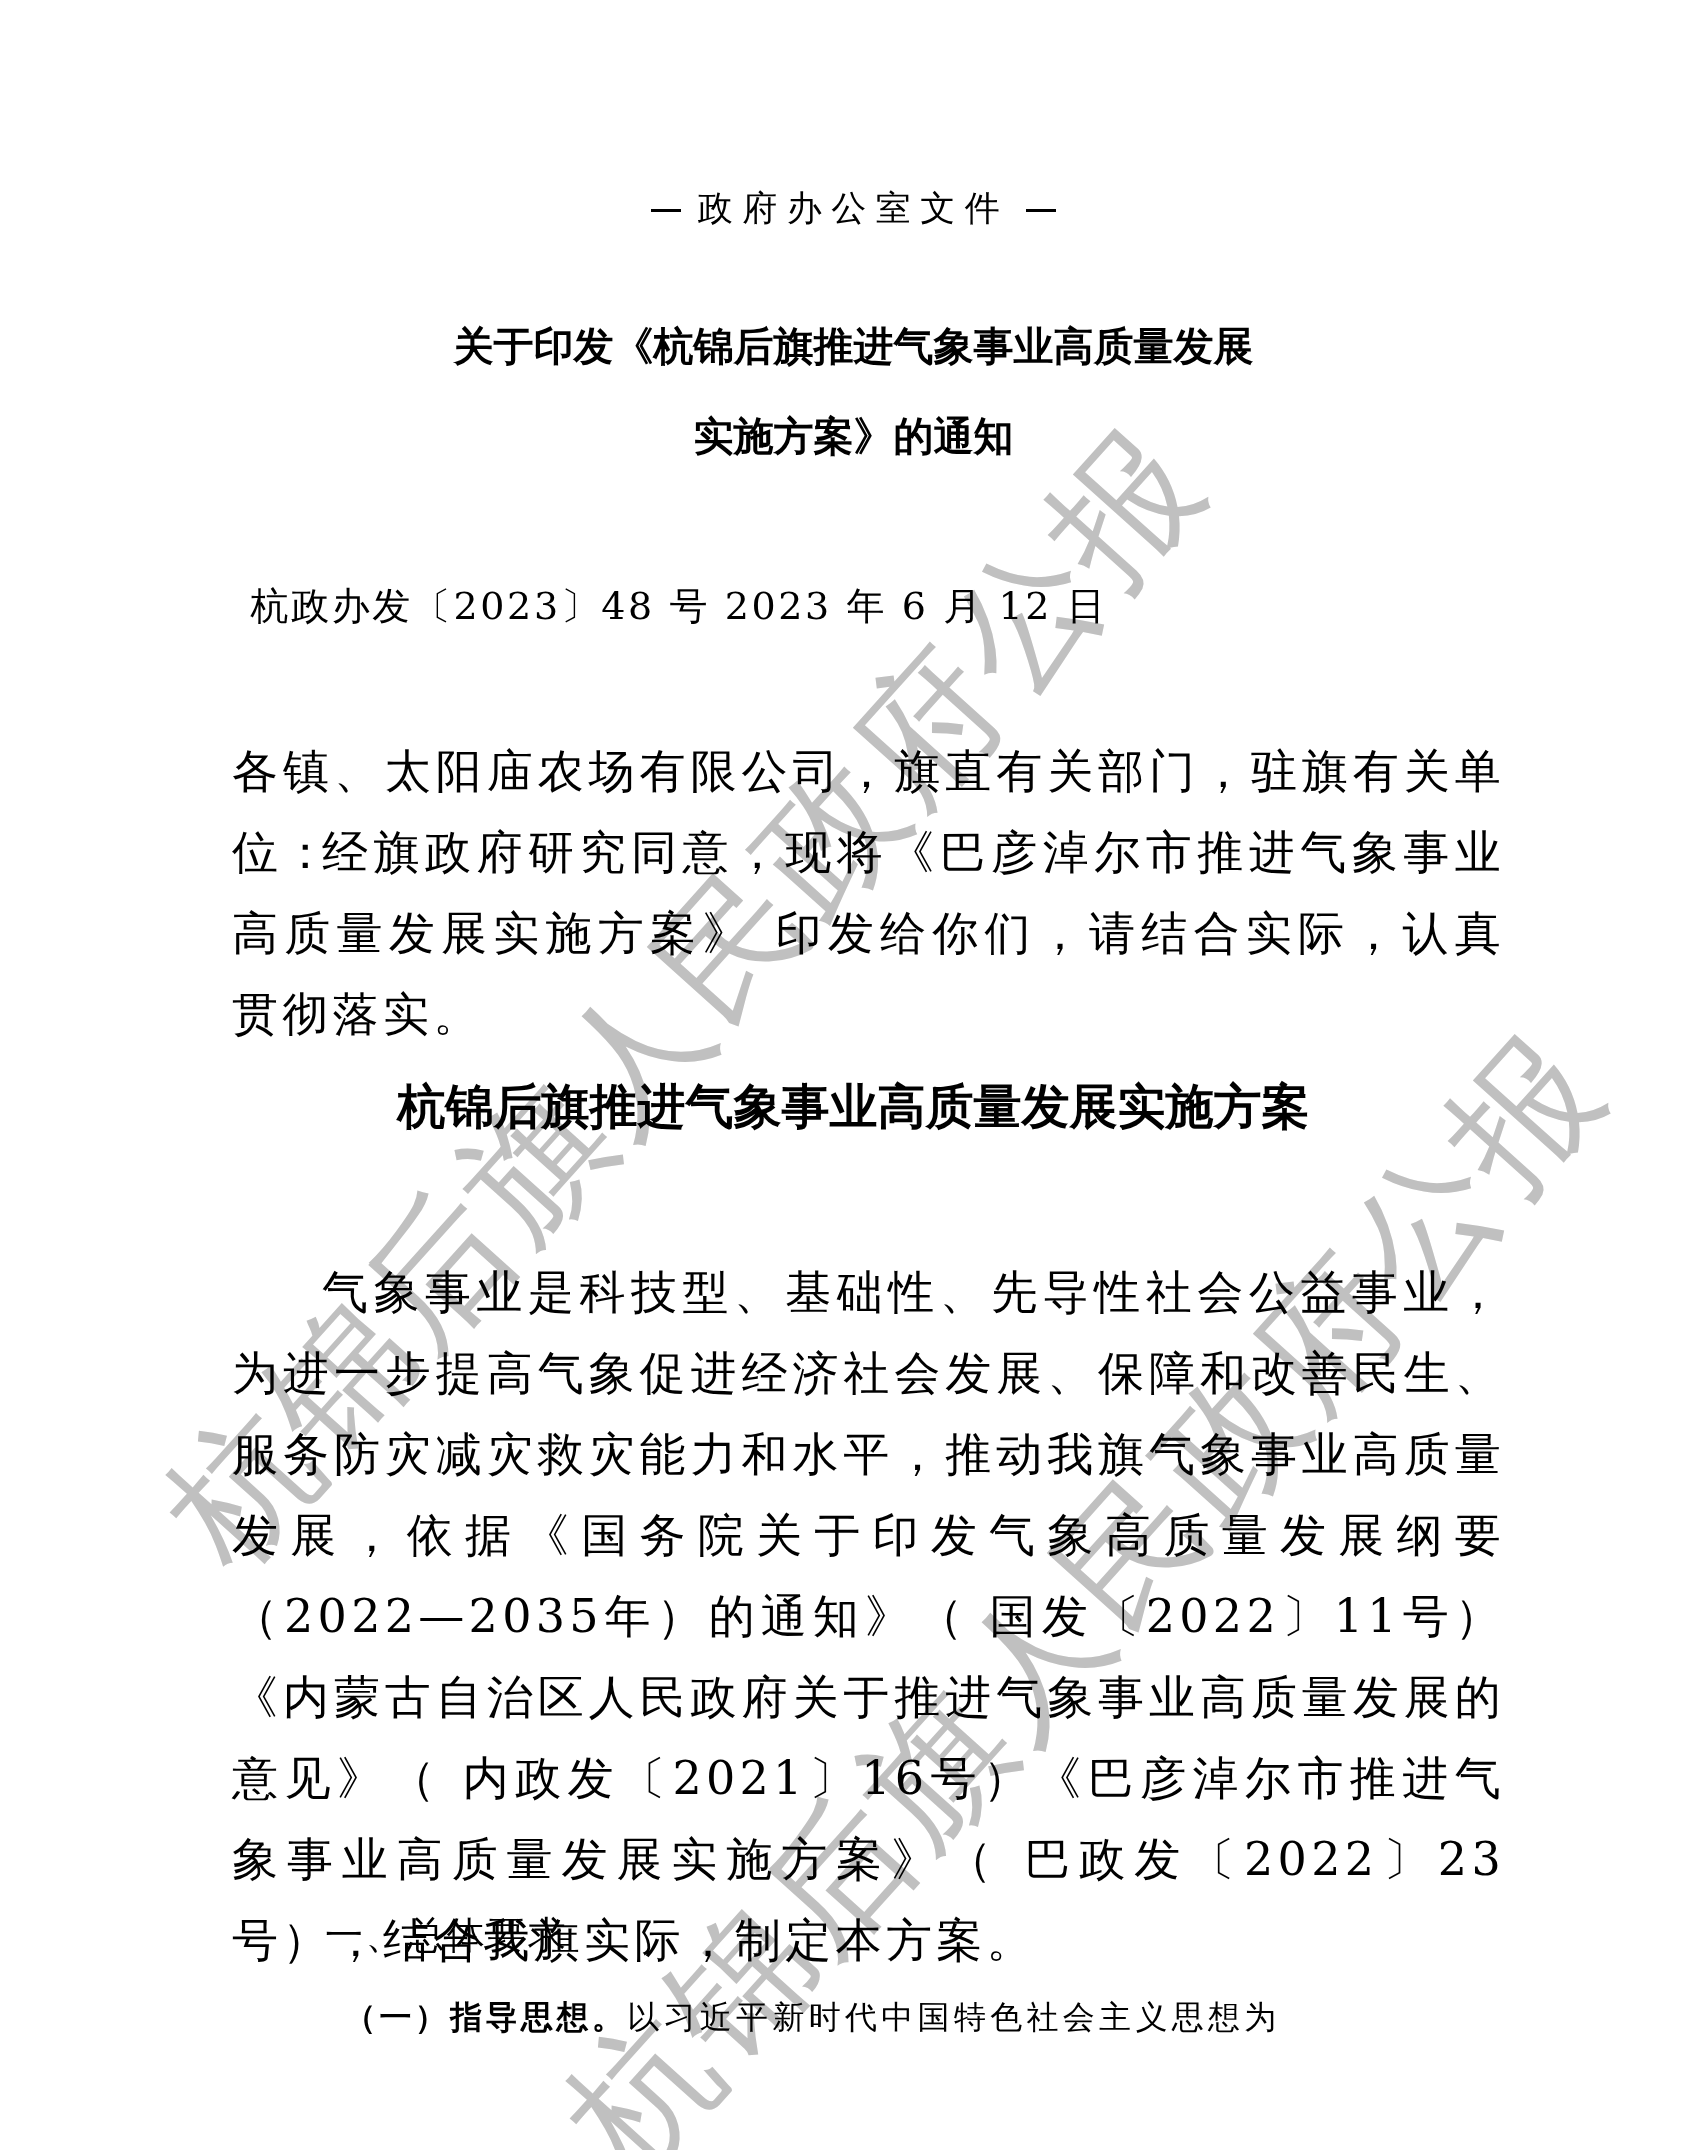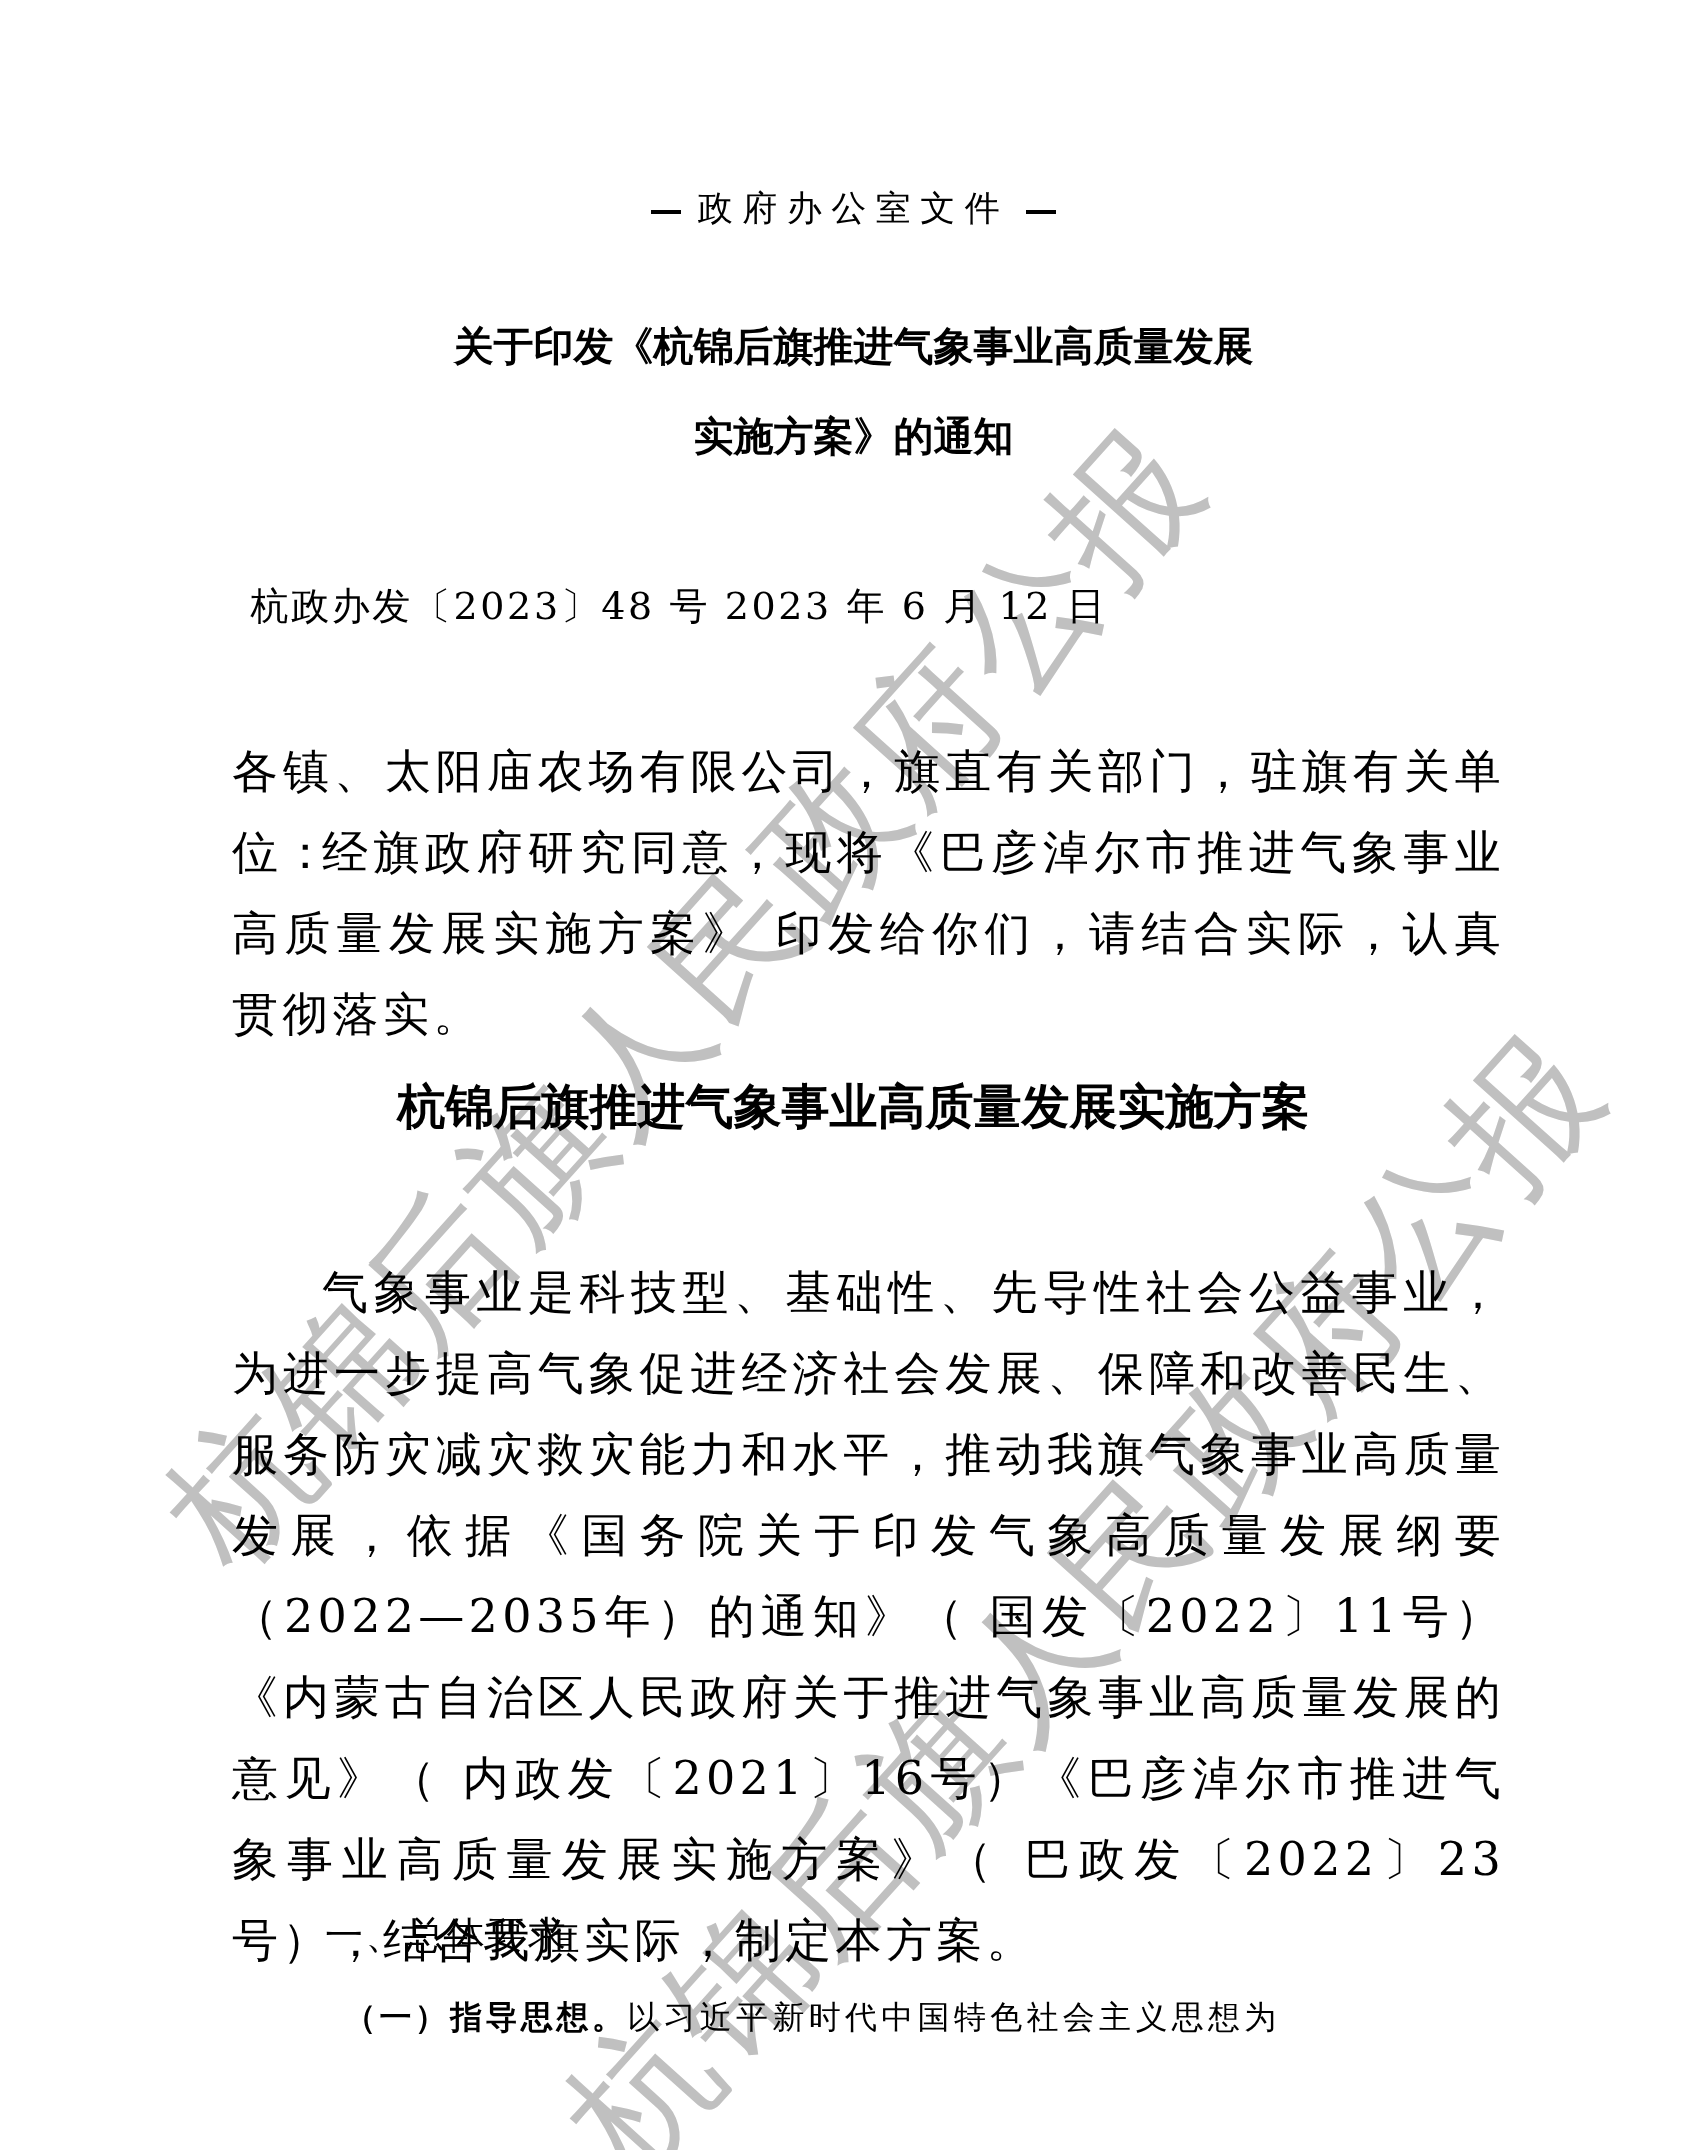--- a/index.html
+++ b/index.html
@@ -10,21 +10,21 @@
   
   .watermark { position: absolute; color: #c0c0c0; font-family: "DejaVu Sans", "Liberation Sans", sans-serif;
                font-size: 142px; white-space: nowrap; letter-spacing: 4.3px; transform-origin: 0 0; z-index: 0;
                line-height: 1; }
   .wm1 { left: 142px; top: 1493px; transform: rotate(-48deg); }
   .wm2 { left: 542px; top: 2099px; transform: rotate(-48deg); }
 
   .content { position: absolute; left: 0; top: 0; width: 1707px; height: 2414px; z-index: 1; }
 
   .header-line { position: absolute; top: 185px; left: 0; width: 1707px; text-align: center;
-                 font-size: 35px; letter-spacing: 9.5px; font-family: Liberation Serif, serif; }
+                 font-size: 35px; letter-spacing: 9.5px; font-family: Liberation Sans, sans-serif; }
   .header-line .dash { display: inline-block; width: 30px; height: 3.4px; background: #000; vertical-align: middle; margin: 0 17px; }
 
   .main-title { position: absolute; top: 301px; left: 202px; width: 1303px; text-align: center;
                 font-family: "DejaVu Sans", sans-serif; font-weight: bold; font-size: 40px; line-height: 90px; }
 
   .doc-number { position: absolute; top: 581px; left: 0; width: 1358px; text-align: center;
                 font-size: 38px; letter-spacing: 2.6px; }
 
   .body-block { position: absolute; left: 232px; width: 1273px; font-size: 46px; letter-spacing: 4.3px;
                 line-height: 81px; text-align: justify; }

